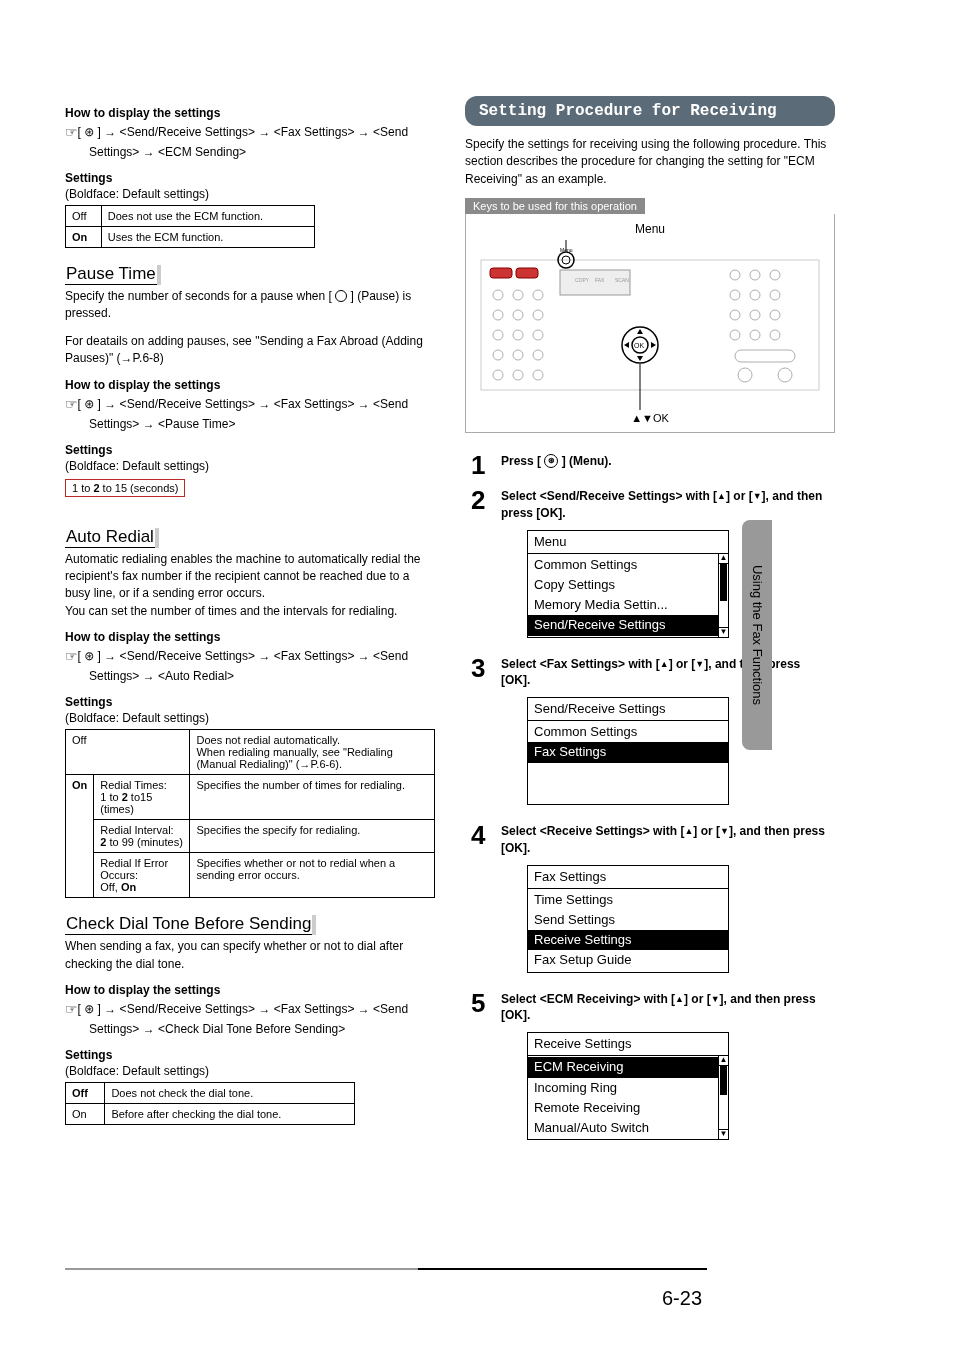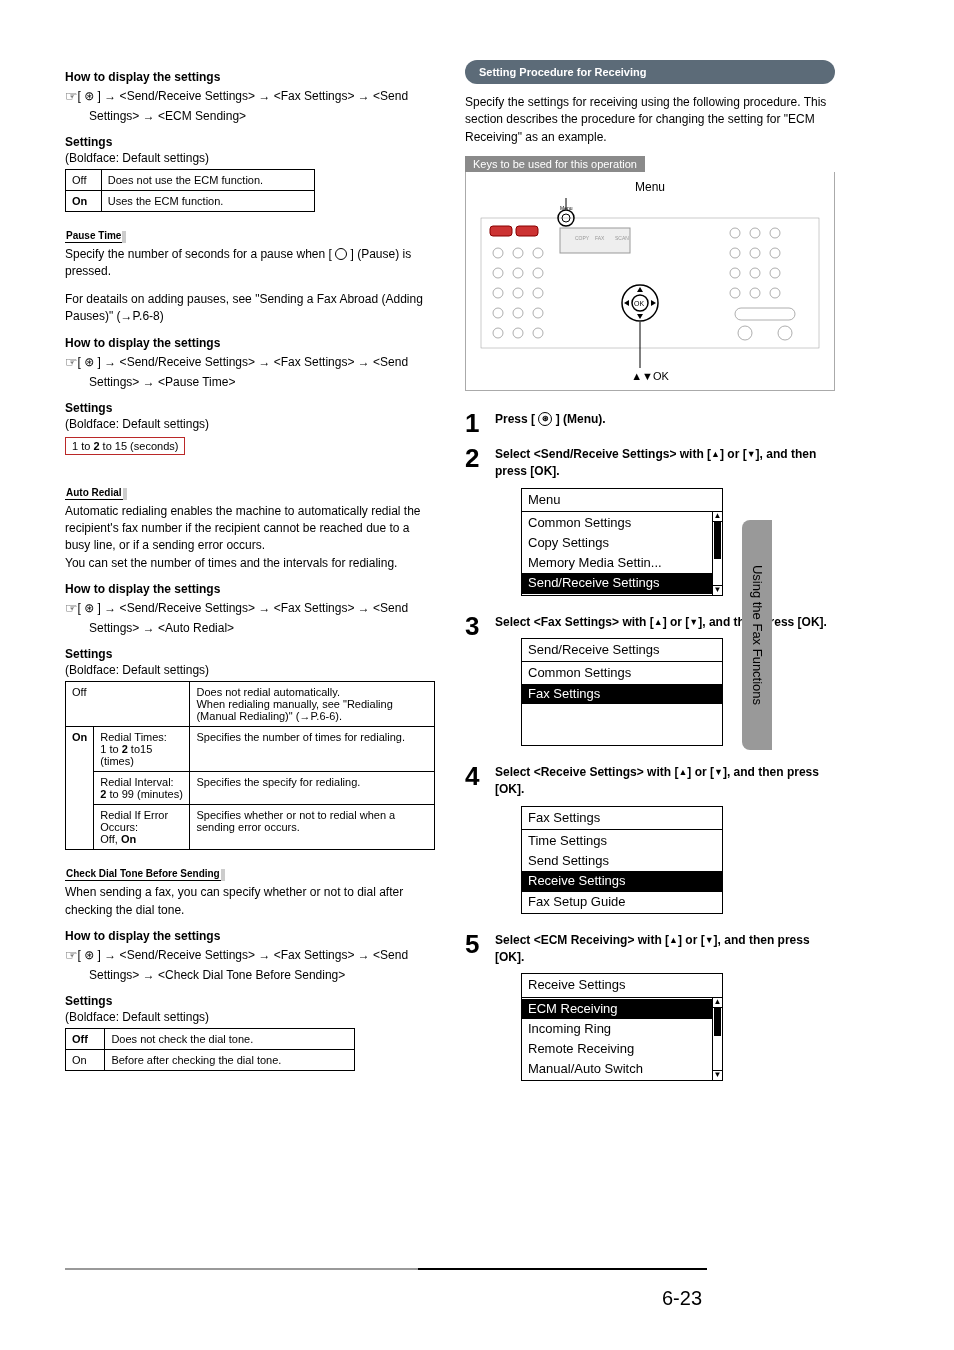--- a/index.html
+++ b/index.html
@@ -8,21 +8,21 @@
     color: #000;
     margin: 0;
     padding: 0;
     width: 954px;
     background: #fff;
   }
   .page {
     width: 772px;
     height: 1350px;
     position: relative;
-    padding: 60px 65px 0 65px;
+    padding: 96px 65px 0 65px;
     box-sizing: border-box;
   }
   .columns {
     display: flex;
     gap: 30px;
   }
   .col {
     flex: 1;
     min-width: 0;
   }
@@ -78,22 +78,22 @@
   table.opt td {
     border: 1px solid #000;
     padding: 4px 6px;
     vertical-align: top;
   }
   .bold { font-weight: bold; }
   .section-heading {
     margin: 16px 0 4px 0;
   }
   .section-heading span {
-    font-weight: bold;
-    font-size: 10px;
+    font-weight: normal;
+    font-size: 17px;
     border-bottom: 1px solid #000;
     padding: 1px 3px 1px 1px;
     position: relative;
     white-space: nowrap;
   }
   .section-heading span::after {
     content: "";
     position: absolute;
     right: -2px;
     bottom: -1px;
@@ -108,23 +108,24 @@
     display: inline-block;
     padding: 2px 6px;
     margin: 2px 0 14px 0;
   }
   
   .bar {
     background: #5c6b78;
     border-radius: 12px;
     color: #fff;
     font-weight: bold;
-    font-size: 11px;
+    font-size: 16px;
     padding: 6px 14px;
     margin-bottom: 10px;
+    font-family: Liberation Mono, monospace;
   }
   .keys-box {
     margin: 10px 0 20px 0;
   }
   .keys-header {
     background: #8a8a8a;
     color: #fff;
     font-size: 11px;
     padding: 2px 8px;
     display: inline-block;
@@ -138,21 +139,21 @@
   }
   .menu-label {
     font-size: 12px;
     margin-bottom: 4px;
   }
   .panel svg { display: block; margin: 0 auto; }
   .arrows-label { font-size: 11px; margin-top: 2px; }
   ol.steps {
     list-style: none;
     padding: 0;
-    margin: 0;
+    margin: 6px;
     counter-reset: step;
   }
   ol.steps > li {
     position: relative;
     padding-left: 30px;
     margin-bottom: 18px;
     counter-increment: step;
     font-weight: bold;
     font-size: 12px;
     line-height: 1.4;

